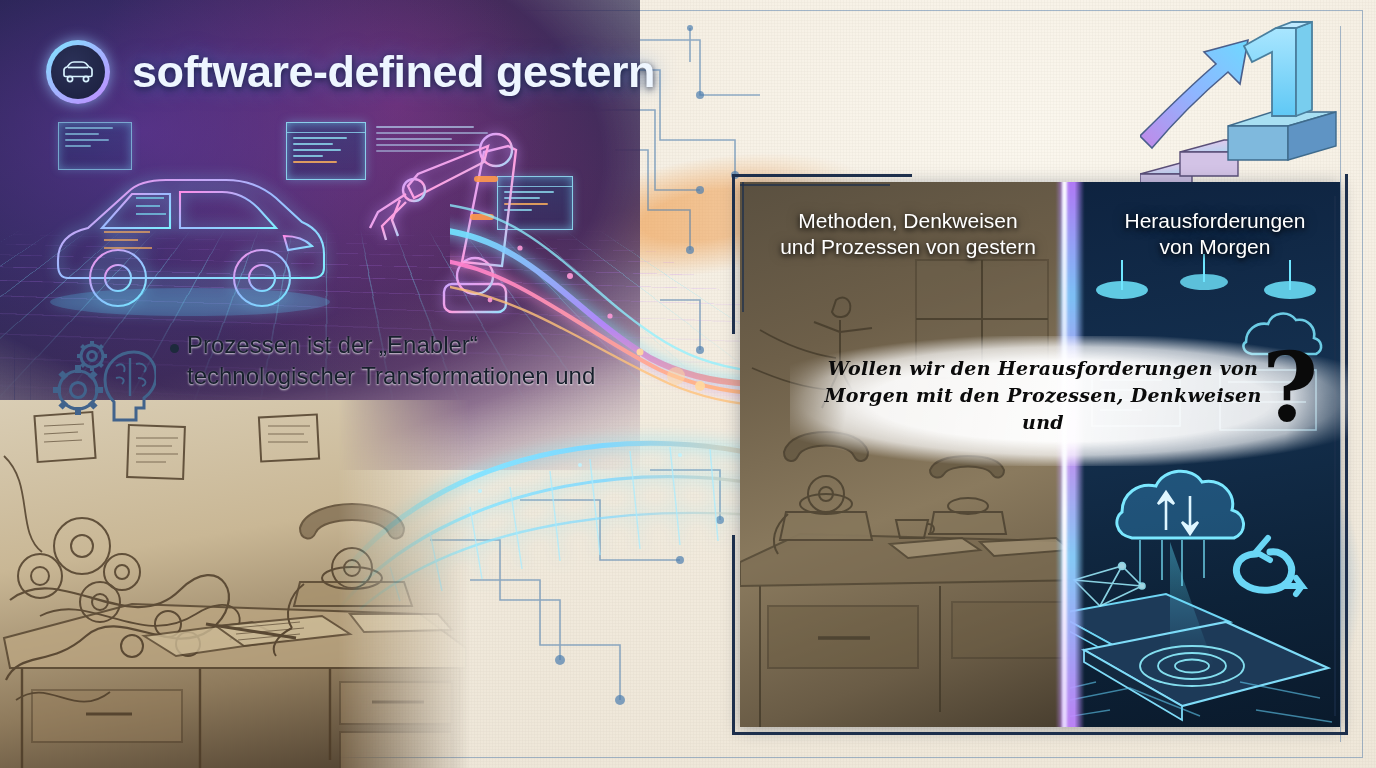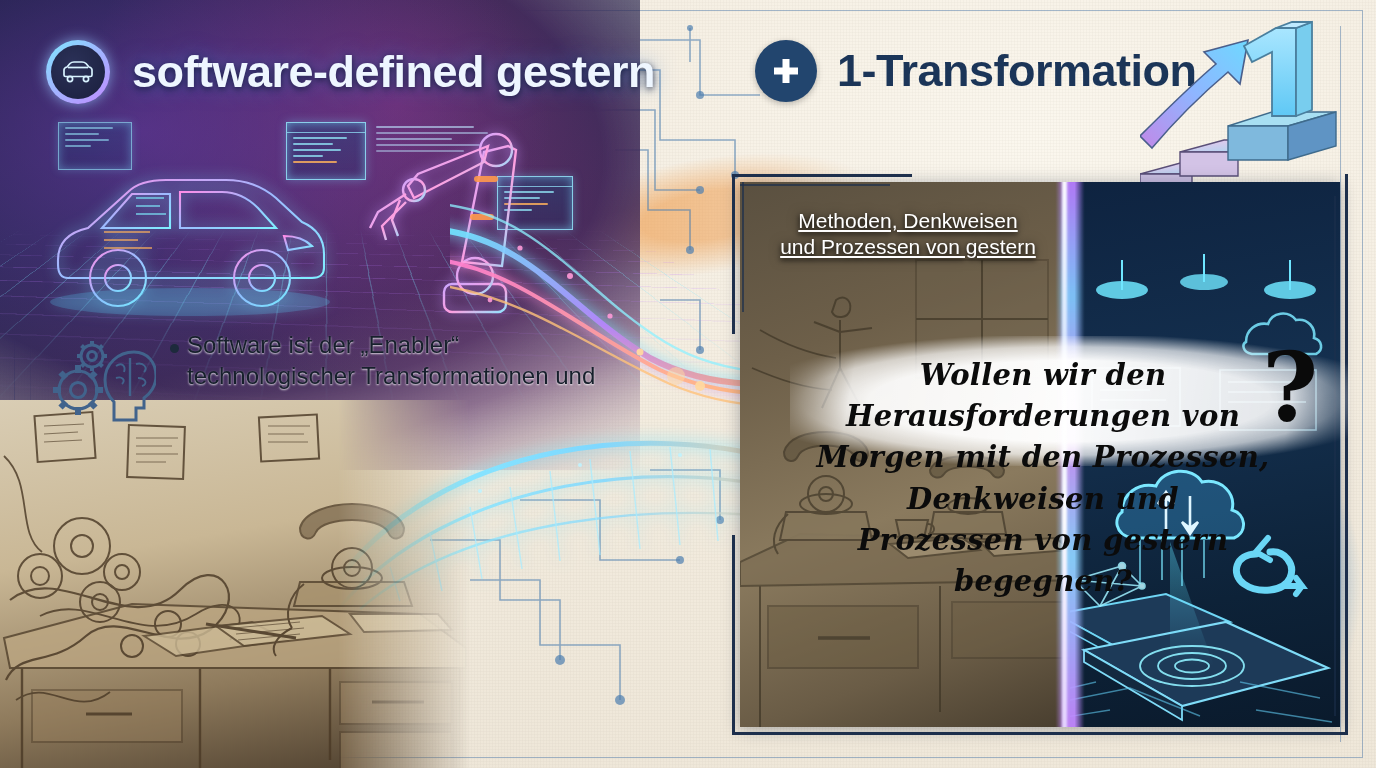--- a/index.html
+++ b/index.html
@@ -135,33 +135,33 @@
     mask-image:linear-gradient(90deg,transparent,#000 35%,#000 65%,transparent);}
   .panel-divider2{position:absolute;left:53.6%;top:-10px;width:5px;height:566px;
     background:linear-gradient(180deg,#ffffff,#ddeaff 30%,#fff 60%,#e6d6ff 100%);
     filter:blur(1.2px);opacity:.95;}
 
   .panel-frame{position:absolute;left:732px;top:174px;width:616px;height:561px;pointer-events:none;}
   .pf{position:absolute;background:#1d2f4c;}
 
   .panel-label{position:absolute;color:#fff;font-size:21px;line-height:1.25;text-align:center;
     text-shadow:0 2px 5px rgba(0,0,0,.85),0 0 12px rgba(0,0,0,.6);white-space:pre-line;}
-  .pl-old{left:758px;top:208px;width:300px;text-decoration:underline;}
+  .pl-old{left:758px;top:208px;width:300px;}
   .pl-new{left:1095px;top:208px;width:240px;}
 
   
   .hw-banner{position:absolute;left:790px;top:336px;width:560px;height:130px;
     background:linear-gradient(100deg, rgba(255,255,255,.10) 0%, rgba(255,255,255,.93) 12%,
                rgba(255,255,255,.98) 50%, rgba(255,255,255,.88) 88%, rgba(255,255,255,.2) 100%);
     -webkit-mask-image:radial-gradient(ellipse 60% 52% at 50% 50%, #000 60%, rgba(0,0,0,.75) 80%, transparent 100%);
     mask-image:radial-gradient(ellipse 60% 52% at 50% 50%, #000 60%, rgba(0,0,0,.75) 80%, transparent 100%);
     filter:blur(.4px);}
   .hw-text{position:absolute;left:808px;top:355px;width:470px;
     font-family:"DejaVu Serif",serif;font-style:italic;font-weight:bold;
-    font-size:29px;line-height:1.42;color:#0b0b0b;text-align:center;
+    font-size:19px;line-height:1.42;color:#0b0b0b;text-align:center;
     letter-spacing:.3px;}
   .qmark{position:absolute;left:1262px;top:340px;font-size:96px;font-weight:bold;
     color:#0a0a0a;font-family:"DejaVu Serif",serif;line-height:1;}
 </style>
 </head>
 <body>
 
 <div id="slide">
 
   <div class="paper-base"></div>
@@ -446,29 +446,20 @@
             <path d="M7 6.5 L27 6.5"></path>
             <circle cx="9" cy="18" r="2.6"></circle>
               <circle cx="25" cy="18" r="2.6"></circle>
           </g>
         </svg>
       </div>
     </div>
     <h1>software-defined gestern</h1>
   </div>
 
-  <div class="hdr-right">
-    <div class="plus-badge">
-      <svg width="36" height="36" viewBox="0 0 36 36">
-        <rect x="14.5" y="6" width="7" height="24" fill="#fff"></rect>
-        <rect x="6" y="14.5" width="24" height="7" fill="#fff"></rect>
-      </svg>
-    </div>
-    <h1>1-Transformation</h1>
-  </div>
 
   <div class="podium">
     <svg viewBox="0 0 230 185">
       <defs>
         <linearGradient id="ag" x1="0" y1="1" x2="1" y2="0">
           <stop offset="0" stop-color="#c288e8"></stop>
             <stop offset=".5" stop-color="#8fb5ff"></stop>
           <stop offset="1" stop-color="#6fd8ff"></stop>
         </linearGradient>
         <linearGradient id="ng" x1="0" y1="0" x2="0" y2="1">
@@ -524,21 +515,21 @@
           <g stroke-width="1.9">
             <path d="M64 32 C70 28 74 32 72 38 M64 44 C70 42 74 46 70 50
                      M84 30 C92 28 96 34 92 38 M86 44 C94 44 96 50 90 52"></path>
           </g>
         </g>
       </svg>
     </div>
     <div class="bullet-txt">
       <div class="bullet-dot"></div>
       <div class="bullet-lines">
-        <div>Software ist der „Enabler“</div>
+        <div>Prozessen ist der „Enabler“</div>
         <div>technologischer Transformationen und</div>
       </div>
     </div>
   </div>
 
   <div class="panel">
 
     <div class="panel-old">
       <svg viewBox="0 0 348 545" preserveAspectRatio="none">
         <g stroke="#3e3526" fill="none" stroke-width="2" opacity=".7">
@@ -666,22 +657,23 @@
     <div class="pf" style="left:8px;top:10px;width:150px;height:2px;opacity:.7;"></div>
     <div class="pf" style="left:10px;top:8px;width:2px;height:130px;opacity:.7;"></div>
     <div class="pf" style="right:0;top:0;width:3px;height:561px;"></div>
     <div class="pf" style="left:0;bottom:0;width:616px;height:3px;"></div>
     <div class="pf" style="left:0;bottom:0;width:3px;height:200px;"></div>
     <div class="pf" style="right:12px;top:22px;width:2px;height:520px;opacity:.55;"></div>
   </div>
 
   <div class="panel-label pl-old">Methoden, Denkweisen
 und Prozessen von gestern</div>
+  <div class="panel-label pl-new">Herausforderungen
+von Morgen</div>
 
   <div class="hw-banner"></div>
   <div class="hw-text">
     <div>Wollen wir den Herausforderungen von</div>
     <div>Morgen mit den Prozessen, Denkweisen und</div>
-    <div>Prozessen von gestern begegnen?</div>
   </div>
   <div class="qmark">?</div>
 
 </div>
 
 </body></html>

